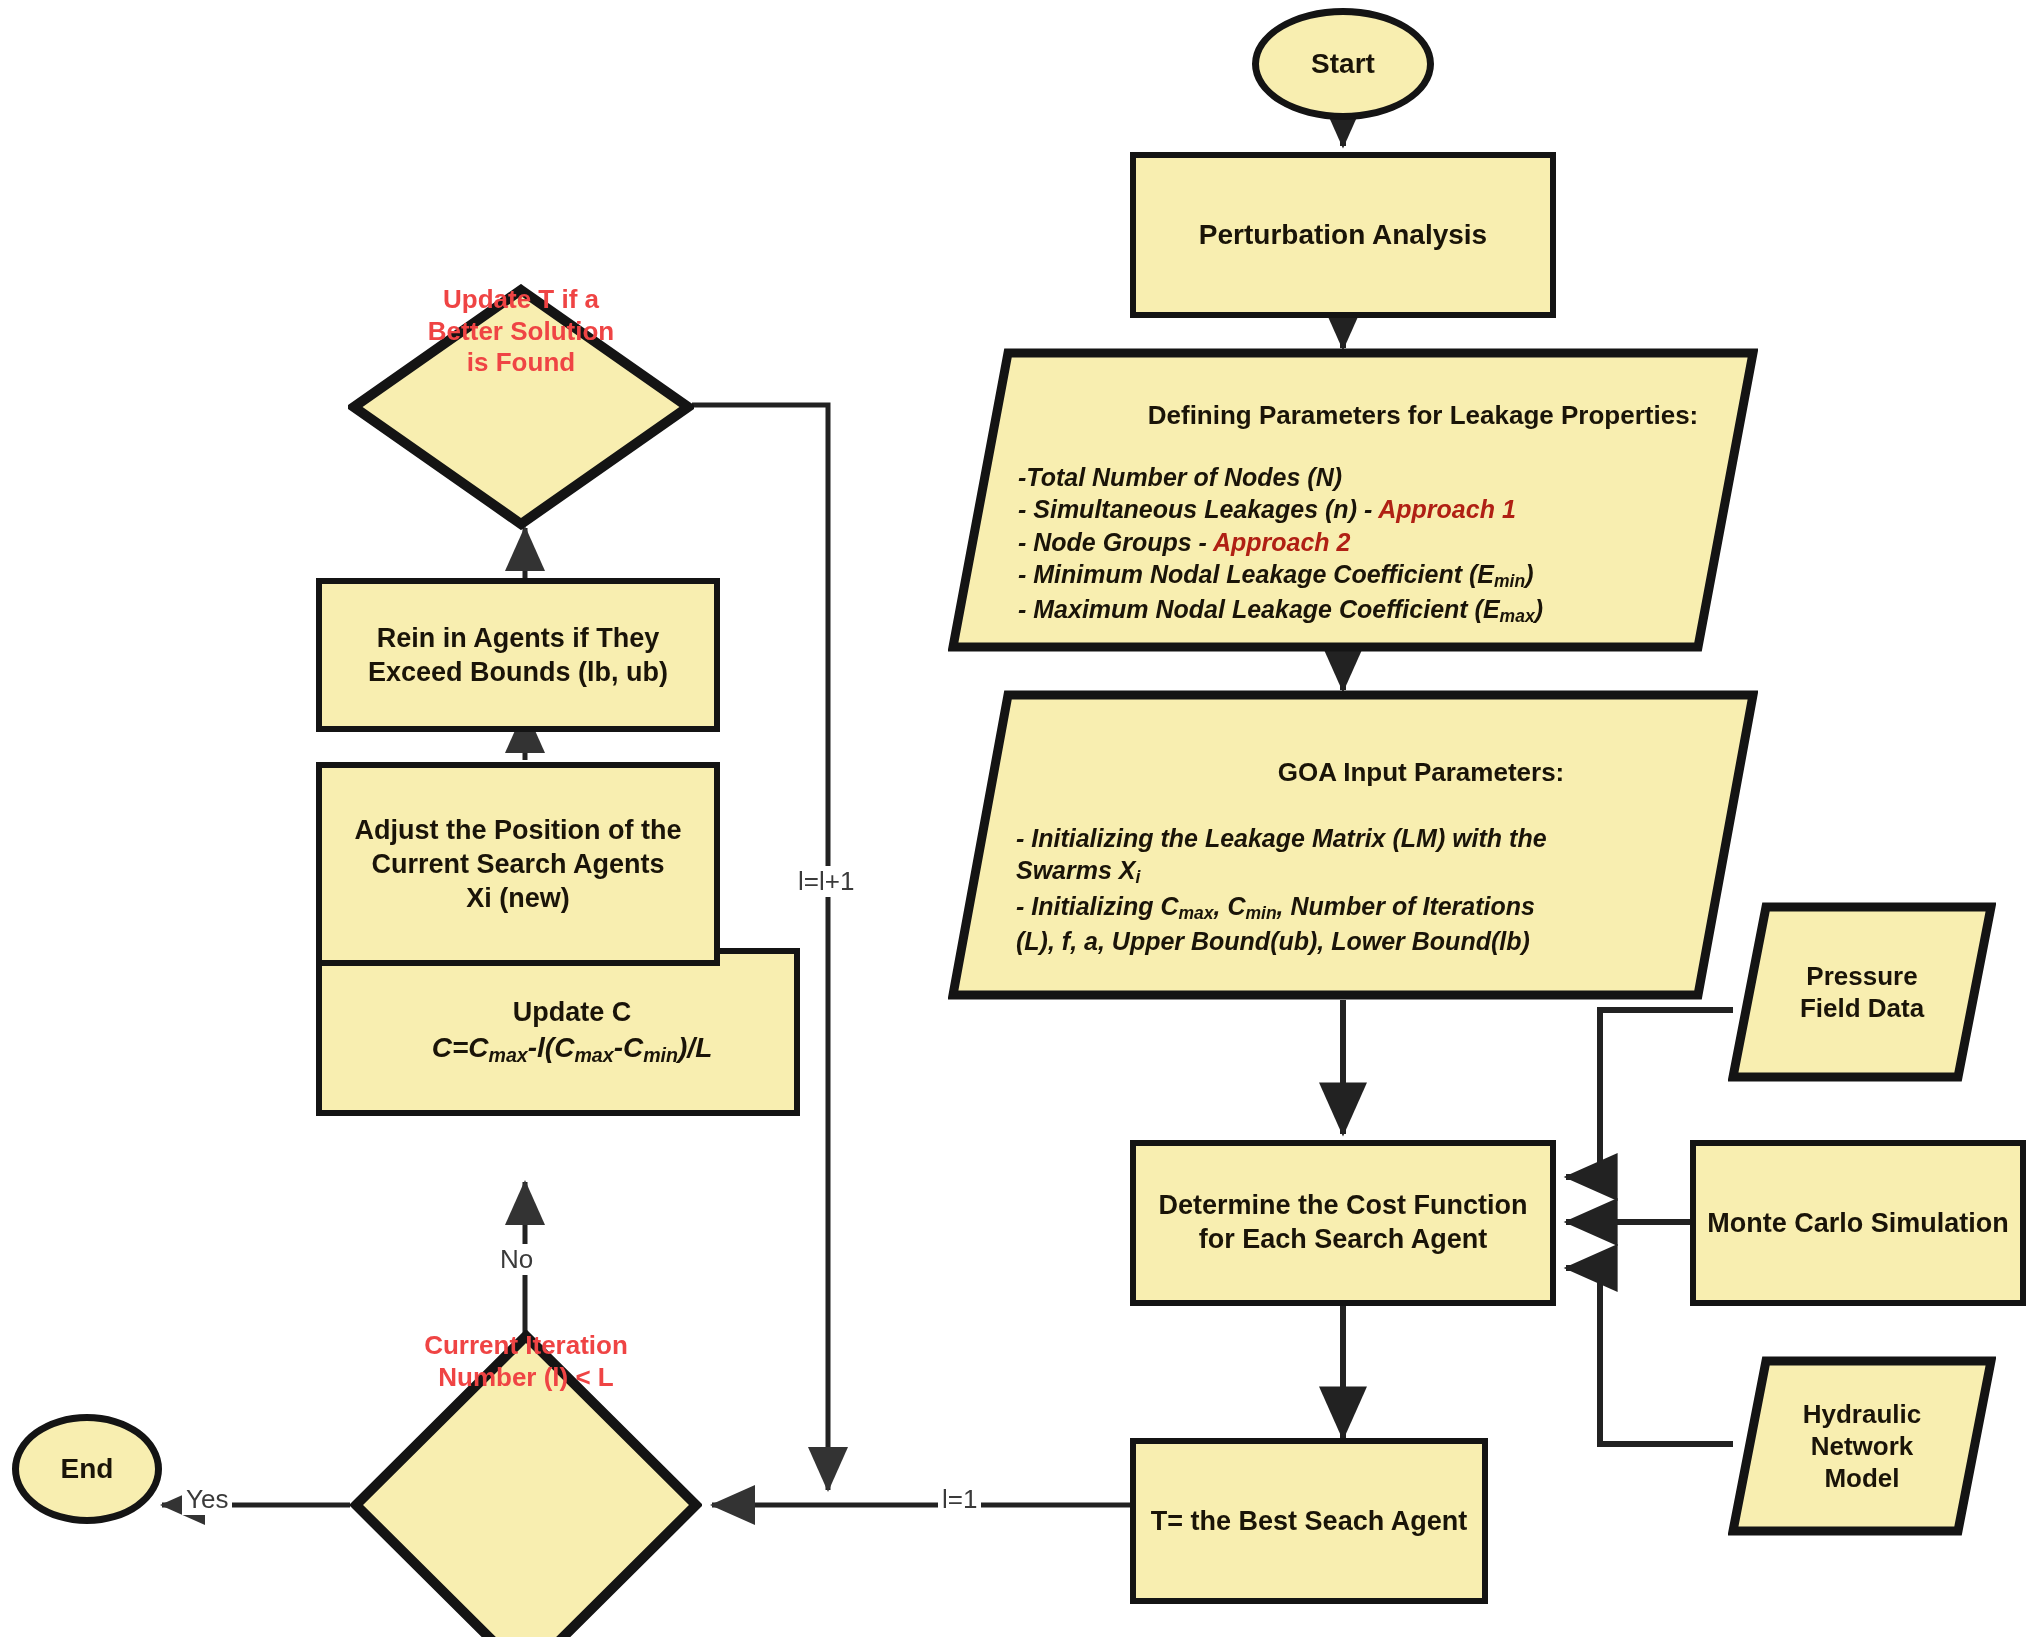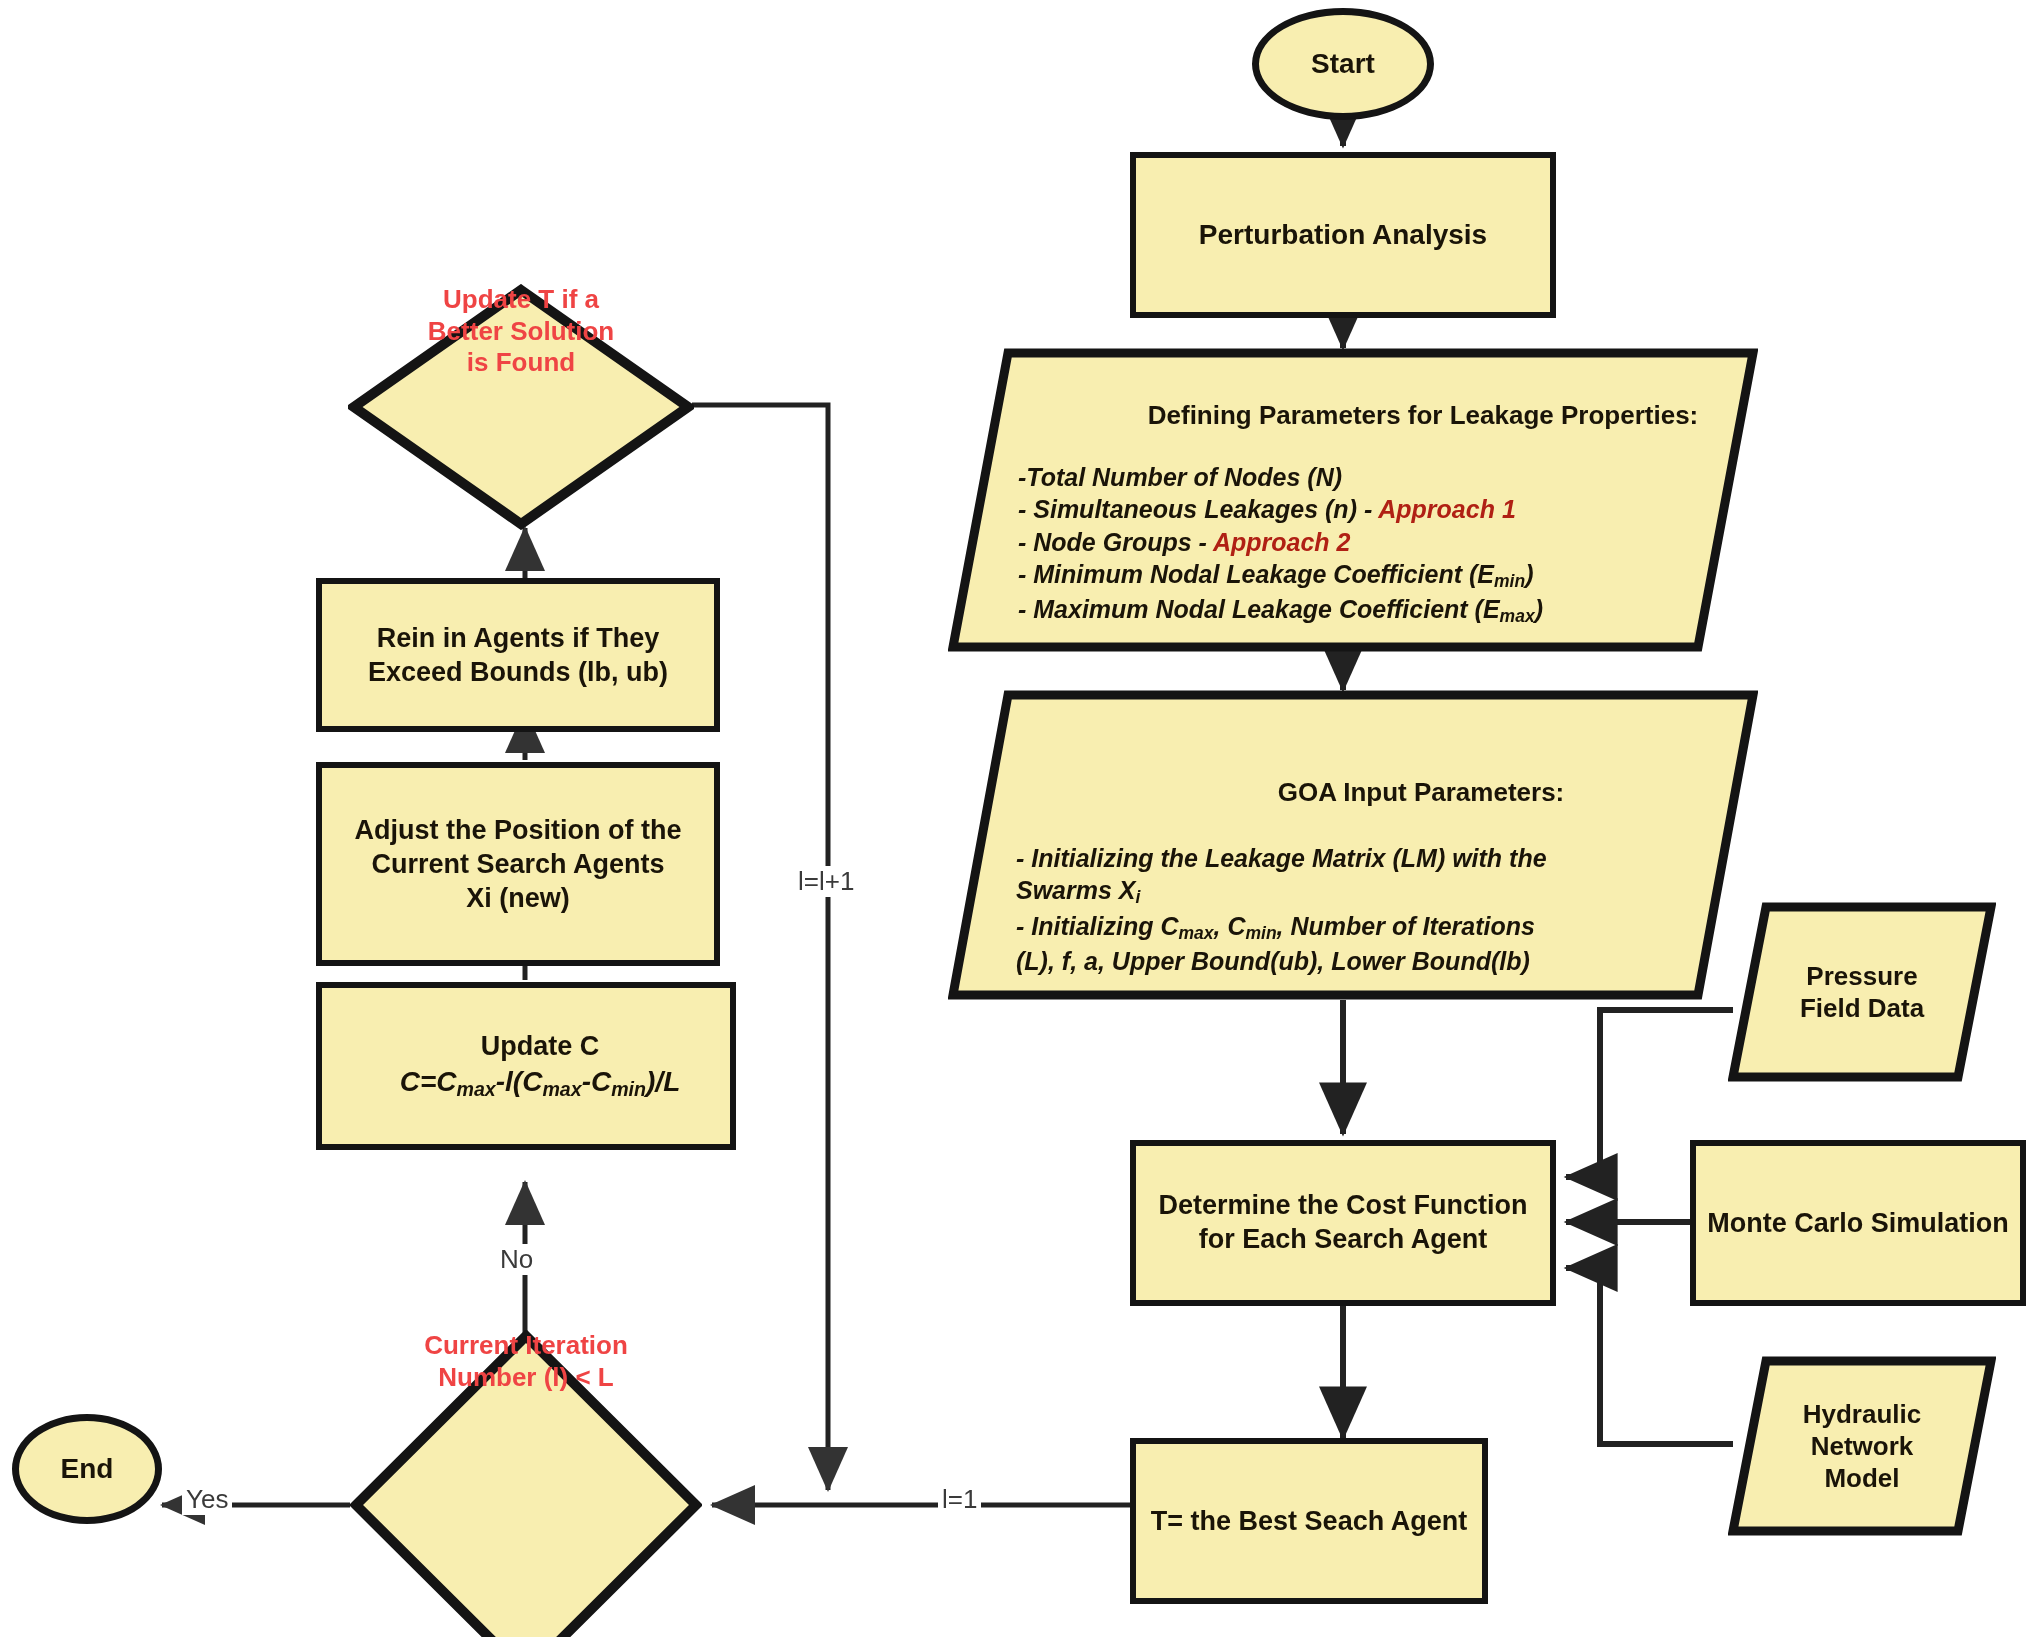--- a/index.html
+++ b/index.html
@@ -100,21 +100,21 @@
           <div class="nw"><span>- Maximum Nodal Leakage Coefficient (E</span><sub>max</sub><span>)</span></div>
         </div>
       </div>
     </div>
   </div>
 
   <div class="para" style="left:948px;top:690px;width:810px;height:310px;">
     <svg class="pshape" viewBox="0 0 810 310" preserveAspectRatio="none">
       <polygon points="60,5 805,5 750,305 5,305" fill="#f8eeb0" stroke="#141414" stroke-width="9"></polygon>
     </svg>
-    <div class="ptext" style="padding:12px 60px 10px 68px;margin-top:20px;">
+    <div class="ptext" style="padding:12px 60px 10px 68px;">
       <div style="width:100%;">
         <div class="hdr" style="font-size:26px;margin-bottom:34px;">GOA Input Parameters:</div>
         <div class="listblk" style="font-size:25px;">
           <div>
             <span> - Initializing the Leakage Matrix (LM) with the</span>
           </div>
           <div>
             <span>Swarms X</span><sub>i</sub>
           </div>
           <div>
@@ -177,21 +177,21 @@
         <div>Current Iteration</div>
         <div>Number (l) &lt; L</div>
       </div>
     </div>
   </div>
 
   <div class="node ell" style="left:12px;top:1414px;width:150px;height:110px;font-size:28px;">
     <span>End</span>
   </div>
 
-  <div class="node rect" style="left:316px;top:982px;width:420px;height:168px;font-size:27px;line-height:1.3;padding-left:28px;">
+  <div class="node rect" style="left:316px;top:948px;width:484px;height:168px;font-size:27px;line-height:1.3;padding-left:28px;">
     <div>
       <div>Update C</div>
       <div class="ital nw" style="font-size:28px;">
         <span>C=C</span><sub>max</sub><span>-l(C</span><sub>max</sub><span>-C</span><sub>min</sub><span>)/L</span>
       </div>
     </div>
   </div>
 
   <div class="node rect" style="left:316px;top:762px;width:404px;height:204px;font-size:27px;line-height:1.26;">
     <div>

